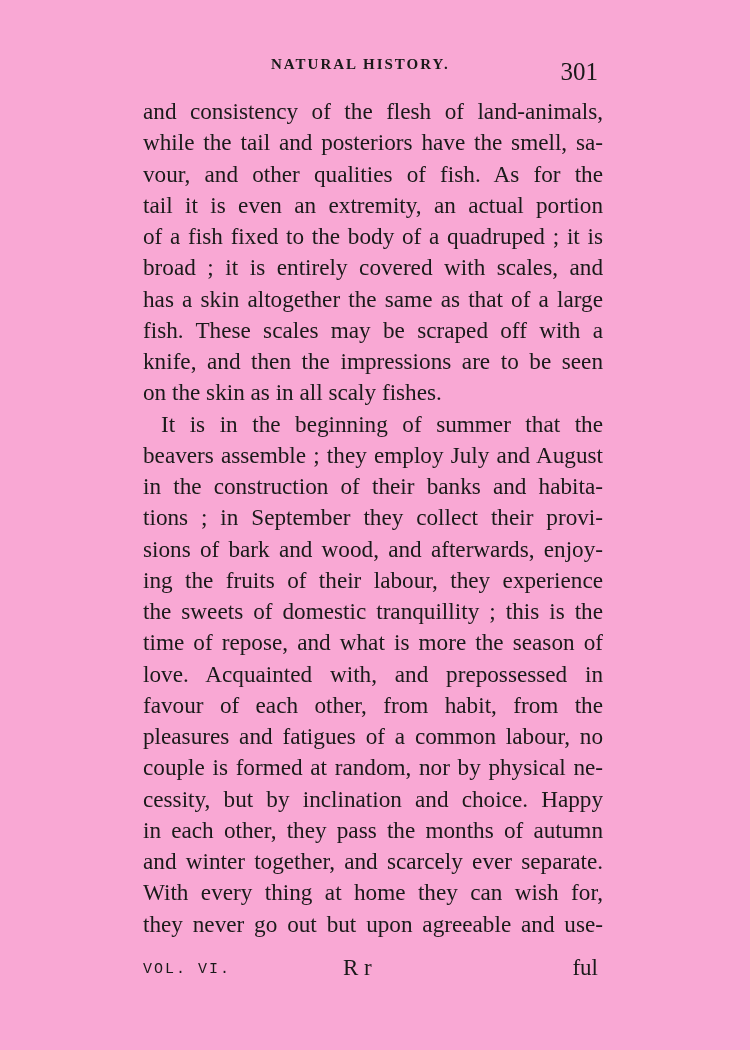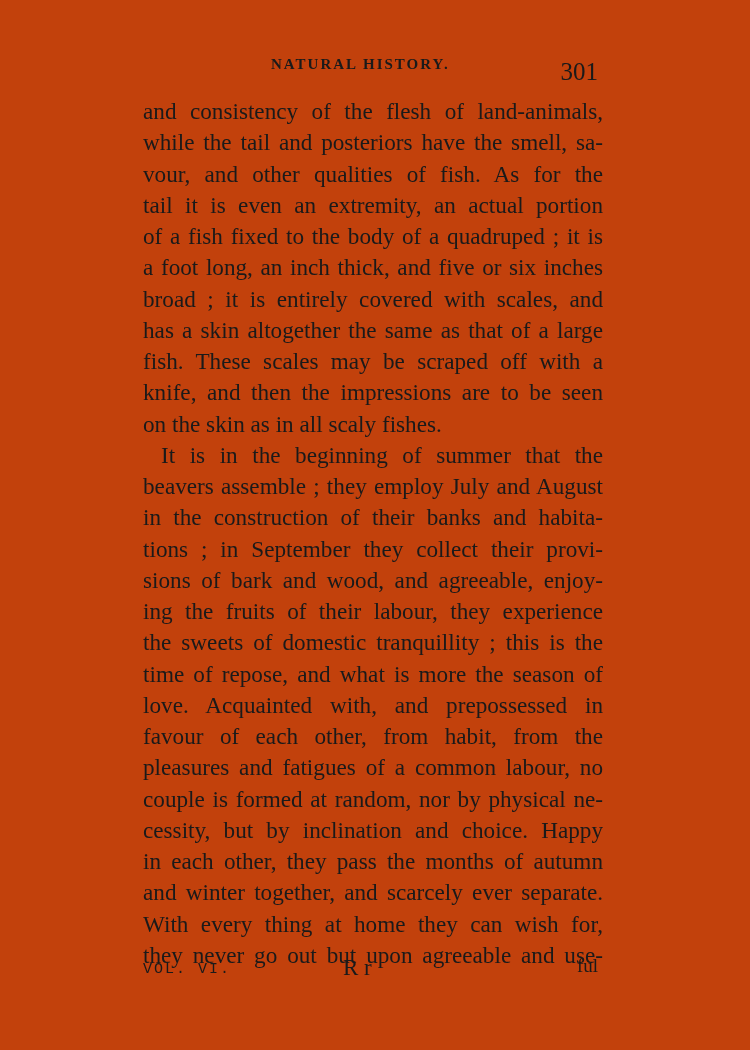--- a/index.html
+++ b/index.html
@@ -12,21 +12,21 @@
       height: 1050px;
       position: relative;
       overflow: hidden;
       font-family: "Liberation Serif", "DejaVu Serif", serif;
       color: #1a1a1a;
     }
     .page {
       position: absolute;
       left: 0; top: 0;
       width: 750px; height: 1050px;
-      background: #c2410c;
+      background: #f9a8d4;
     }
     .running-head {
       position: absolute;
       top: 50px;
       left: 143px;
       width: 457px;
       height: 30px;
     }
     .running-title {
       position: absolute;
@@ -88,52 +88,51 @@
       position: absolute;
       left: 200px;
       top: 0px;
       font-size: 23px;
       text-align: center;
     }
     .catchword {
       position: absolute;
       right: 2px;
       top: 0px;
-      font-size: 19px;
+      font-size: 23px;
     }
   </style>
 </head>
 <body>
 
 <div class="page">
 
   <div class="running-head">
     <span class="running-title">NATURAL HISTORY.</span>
     <span class="page-number">301</span>
   </div>
 
   <div class="text-block">
 
     <span class="line">and consistency of the flesh of land-animals,</span>
     <span class="line">while the tail and posteriors have the smell, sa-</span>
     <span class="line">vour, and other qualities of fish. As for the</span>
     <span class="line">tail it is even an extremity, an actual portion</span>
     <span class="line">of a fish fixed to the body of a quadruped ; it is</span>
-    <span class="line">a foot long, an inch thick, and five or six inches</span>
     <span class="line">broad ; it is entirely covered with scales, and</span>
     <span class="line">has a skin altogether the same as that of a large</span>
     <span class="line">fish. These scales may be scraped off with a</span>
     <span class="line">knife, and then the impressions are to be seen</span>
     <span class="line last">on the skin as in all scaly fishes.</span>
 
     <span class="line indent">It is in the beginning of summer that the</span>
     <span class="line">beavers assemble ; they employ July and August</span>
     <span class="line">in the construction of their banks and habita-</span>
     <span class="line">tions ; in September they collect their provi-</span>
-    <span class="line">sions of bark and wood, and agreeable, enjoy-</span>
+    <span class="line">sions of bark and wood, and afterwards, enjoy-</span>
     <span class="line">ing the fruits of their labour, they experience</span>
     <span class="line">the sweets of domestic tranquillity ; this is the</span>
     <span class="line">time of repose, and what is more the season of</span>
     <span class="line">love. Acquainted with, and prepossessed in</span>
     <span class="line">favour of each other, from habit, from the</span>
     <span class="line">pleasures and fatigues of a common labour, no</span>
     <span class="line">couple is formed at random, nor by physical ne-</span>
     <span class="line">cessity, but by inclination and choice. Happy</span>
     <span class="line">in each other, they pass the months of autumn</span>
     <span class="line">and winter together, and scarcely ever separate.</span>

